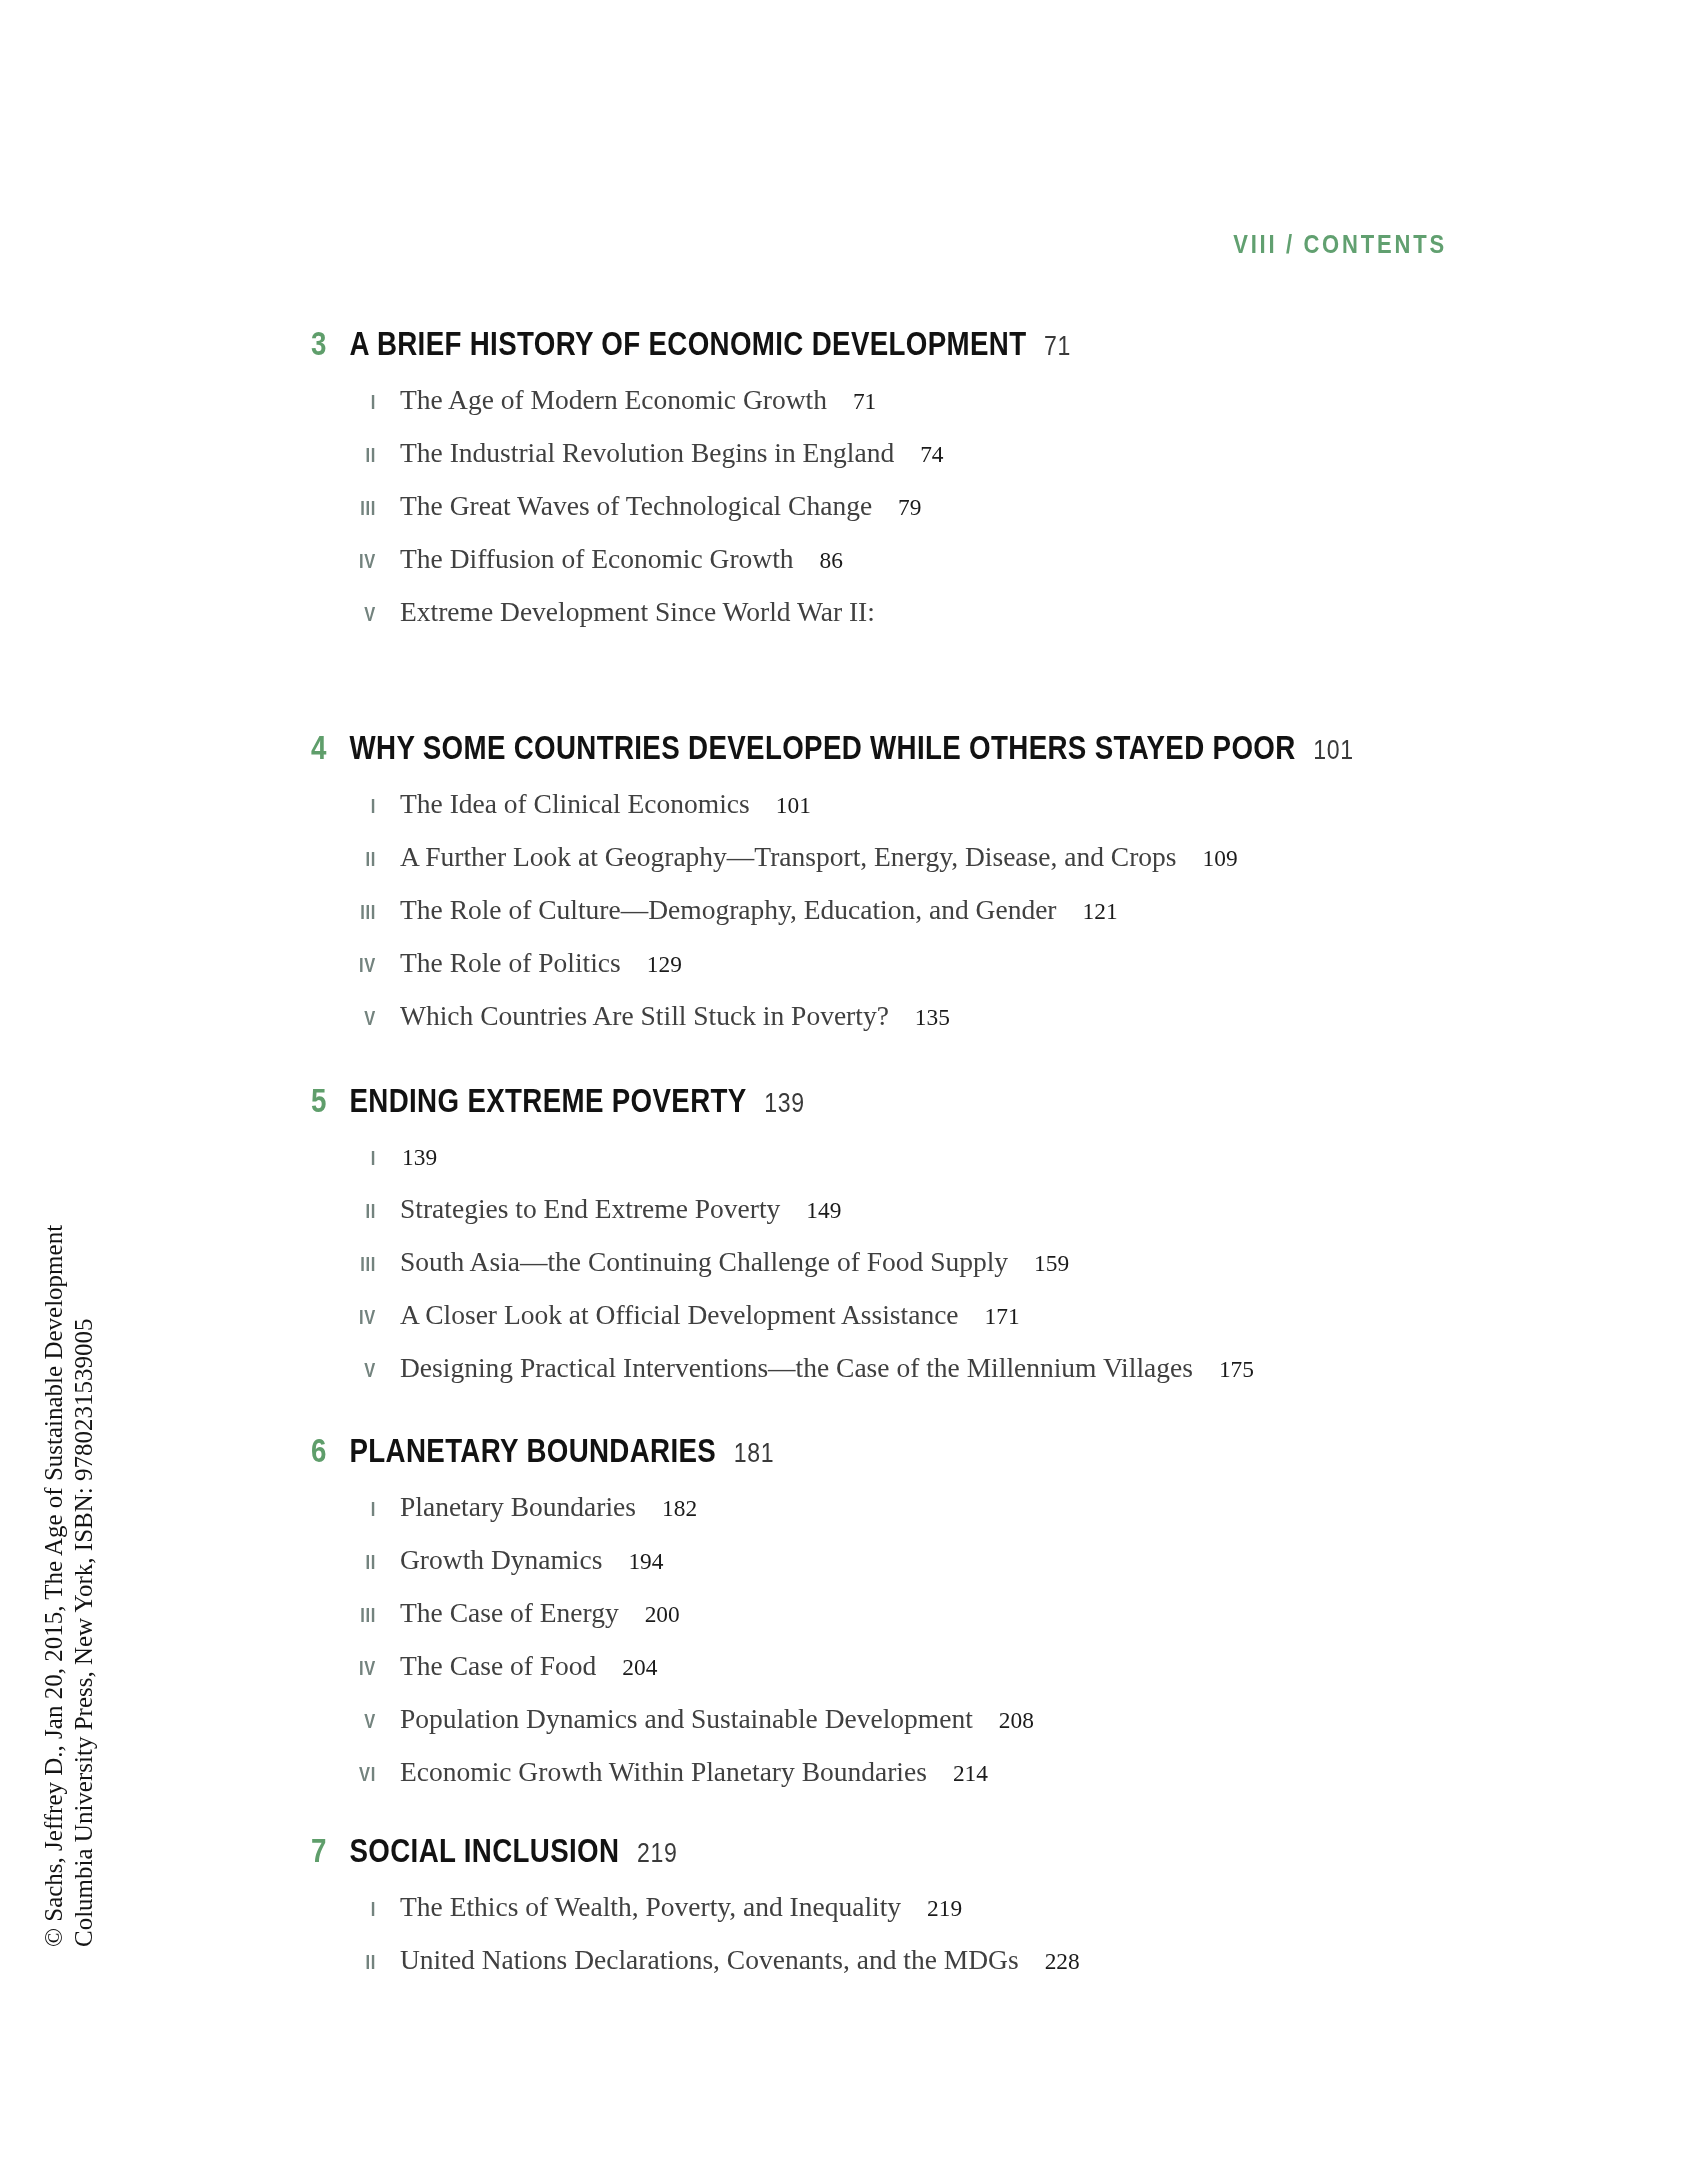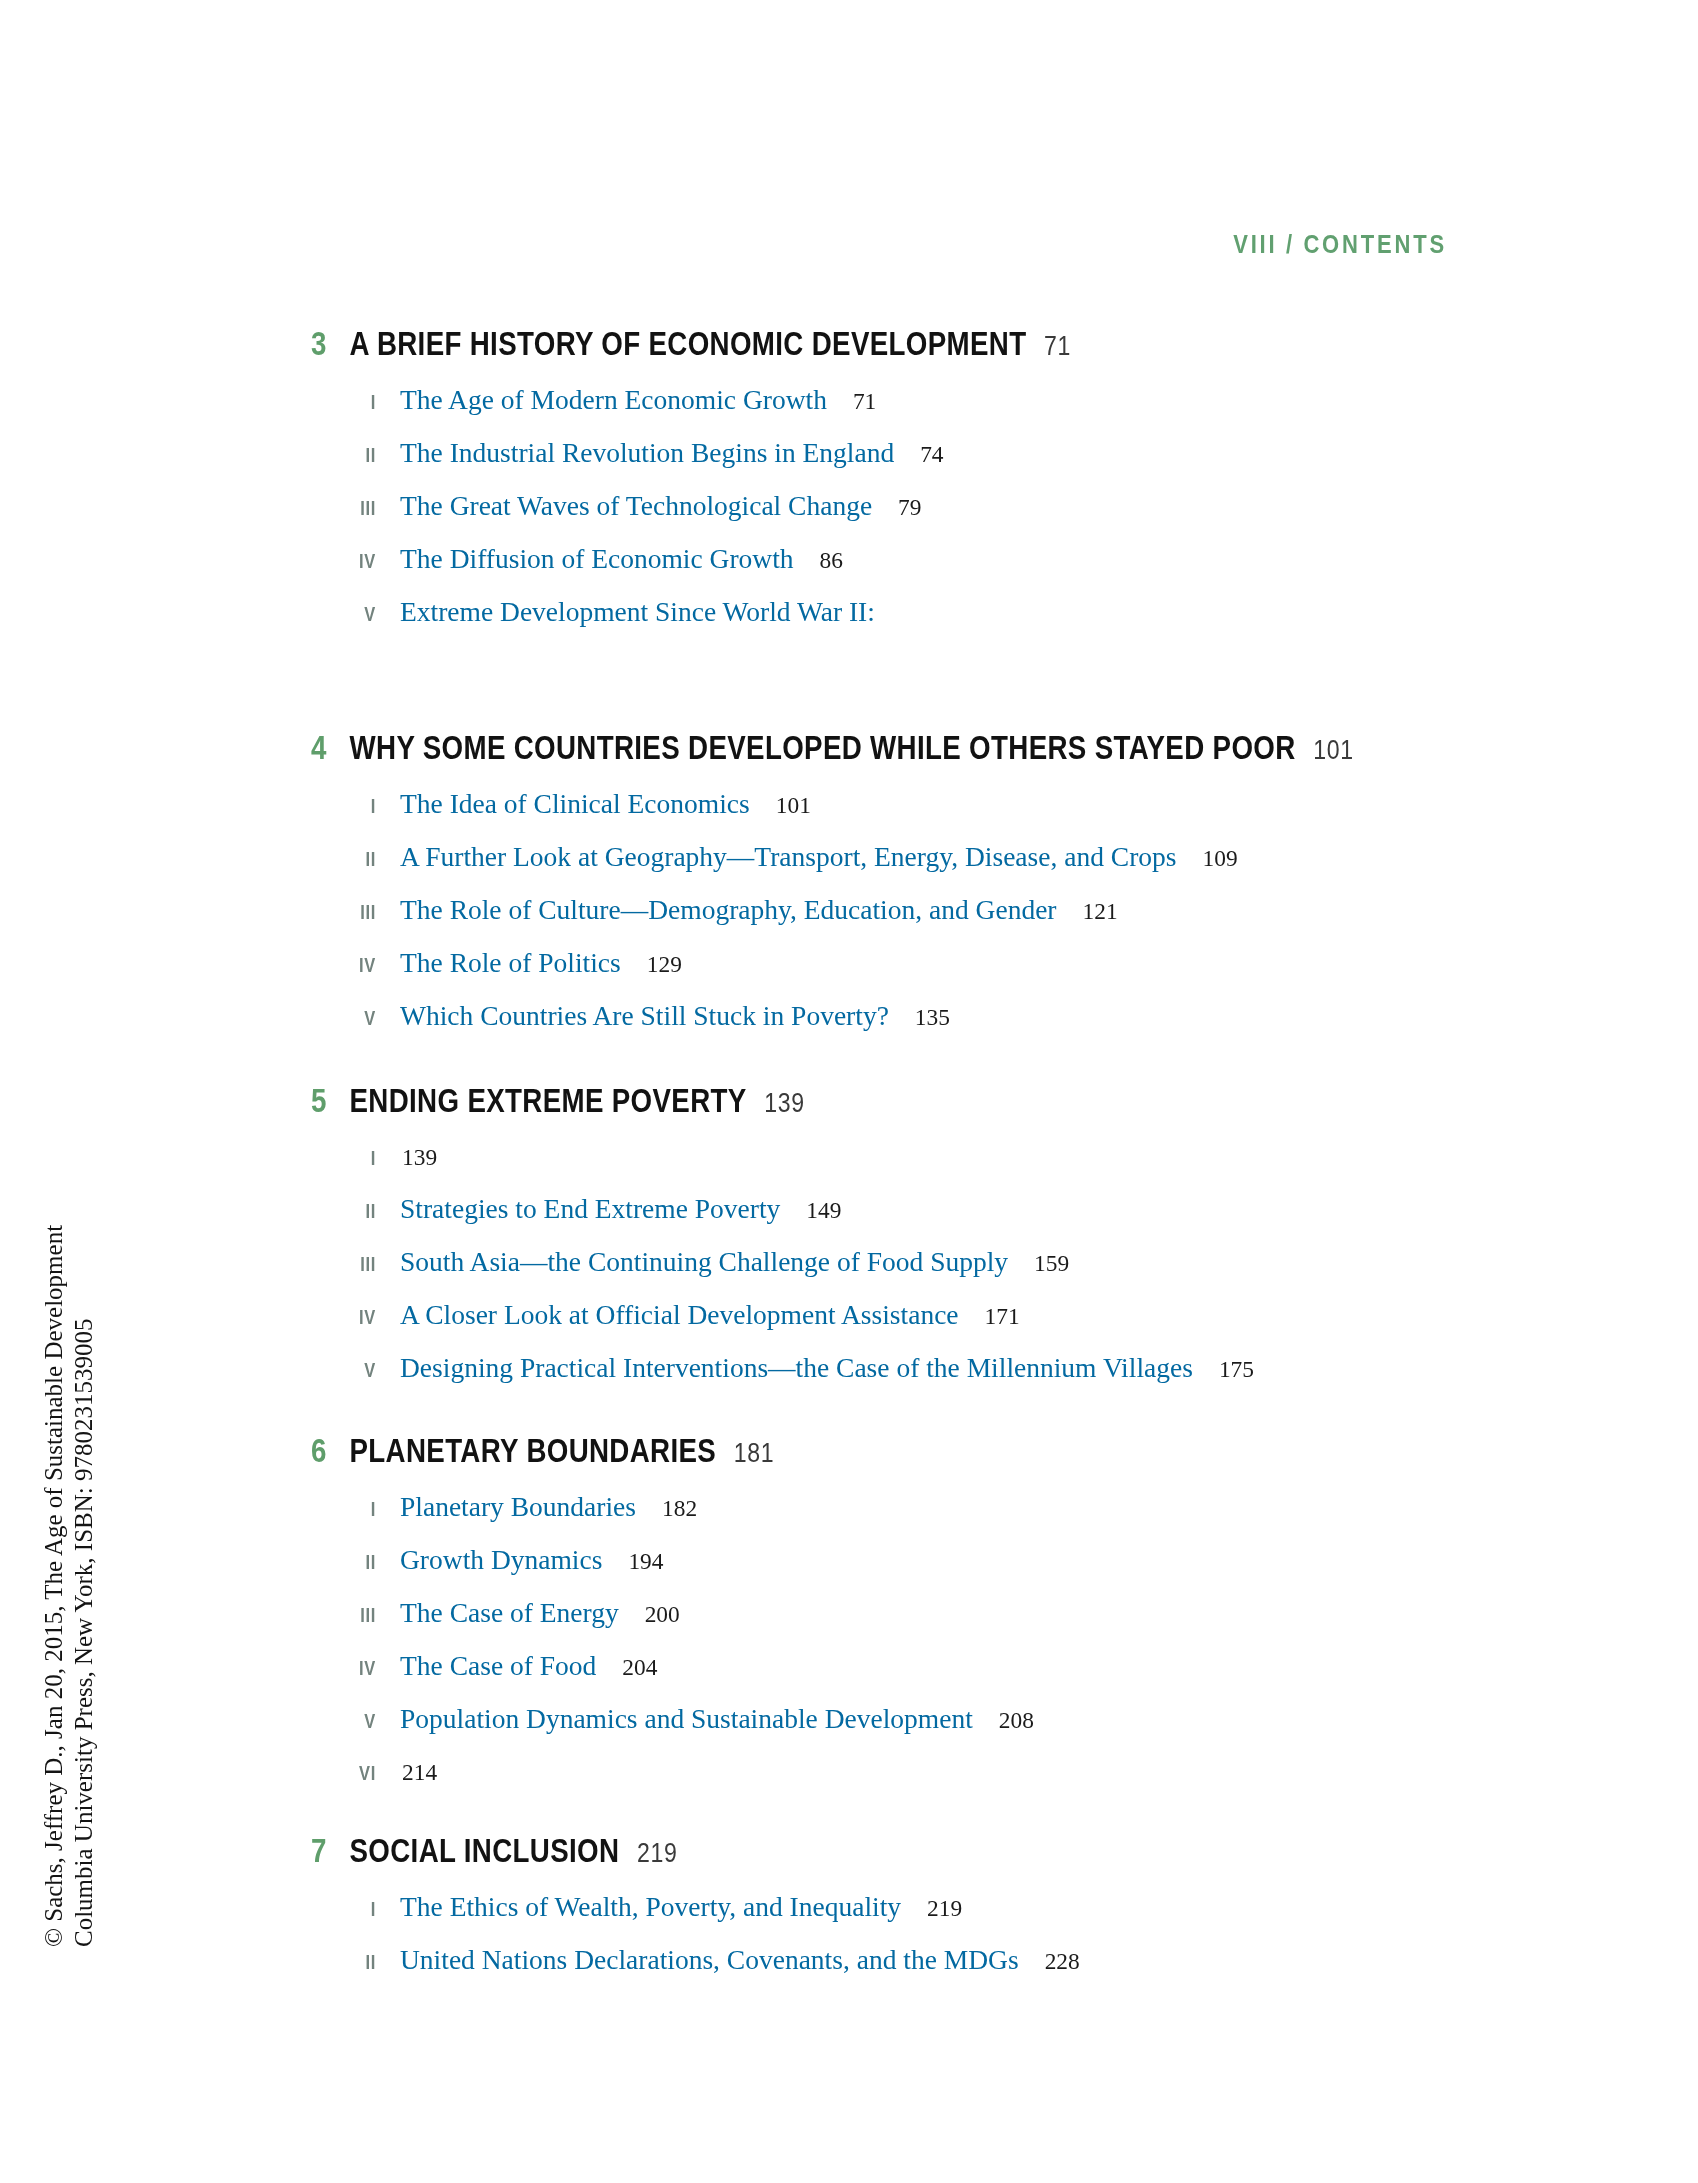--- a/index.html
+++ b/index.html
@@ -108,21 +108,21 @@
     letter-spacing: 0.8px;
     color: #73837e;
     transform: scaleX(0.85);
     transform-origin: right center;
     flex: 0 0 65px;
   }
   .item-title {
     margin-left: 24px;
     font-family: "Liberation Serif", serif;
     font-size: 27.5px;
-    color: #0369a1;
+    color: #404040;
     white-space: nowrap;
   }
   .item-page {
     margin-left: 26px;
     font-family: "Liberation Serif", serif;
     font-size: 23.4px;
     color: #1b1b1b;
   }
 </style>
 </head>
@@ -258,20 +258,21 @@
         <span class="item-title">The Case of Food</span>
         <span class="item-page">204</span>
       </div>
       <div class="toc-item">
         <span class="item-numeral">V</span>
         <span class="item-title">Population Dynamics and Sustainable Development</span>
         <span class="item-page">208</span>
       </div>
       <div class="toc-item">
         <span class="item-numeral">VI</span>
+        <span class="item-title">Economic Growth Within Planetary Boundaries</span>
         <span class="item-page">214</span>
       </div>
     </div>
     <div class="chapter-section sec-4">
       <div class="chapter-heading">
         <span class="chapter-number">7</span>
         <span class="chapter-title">SOCIAL INCLUSION</span>
         <span class="chapter-page">219</span>
       </div>
       <div class="toc-item">

